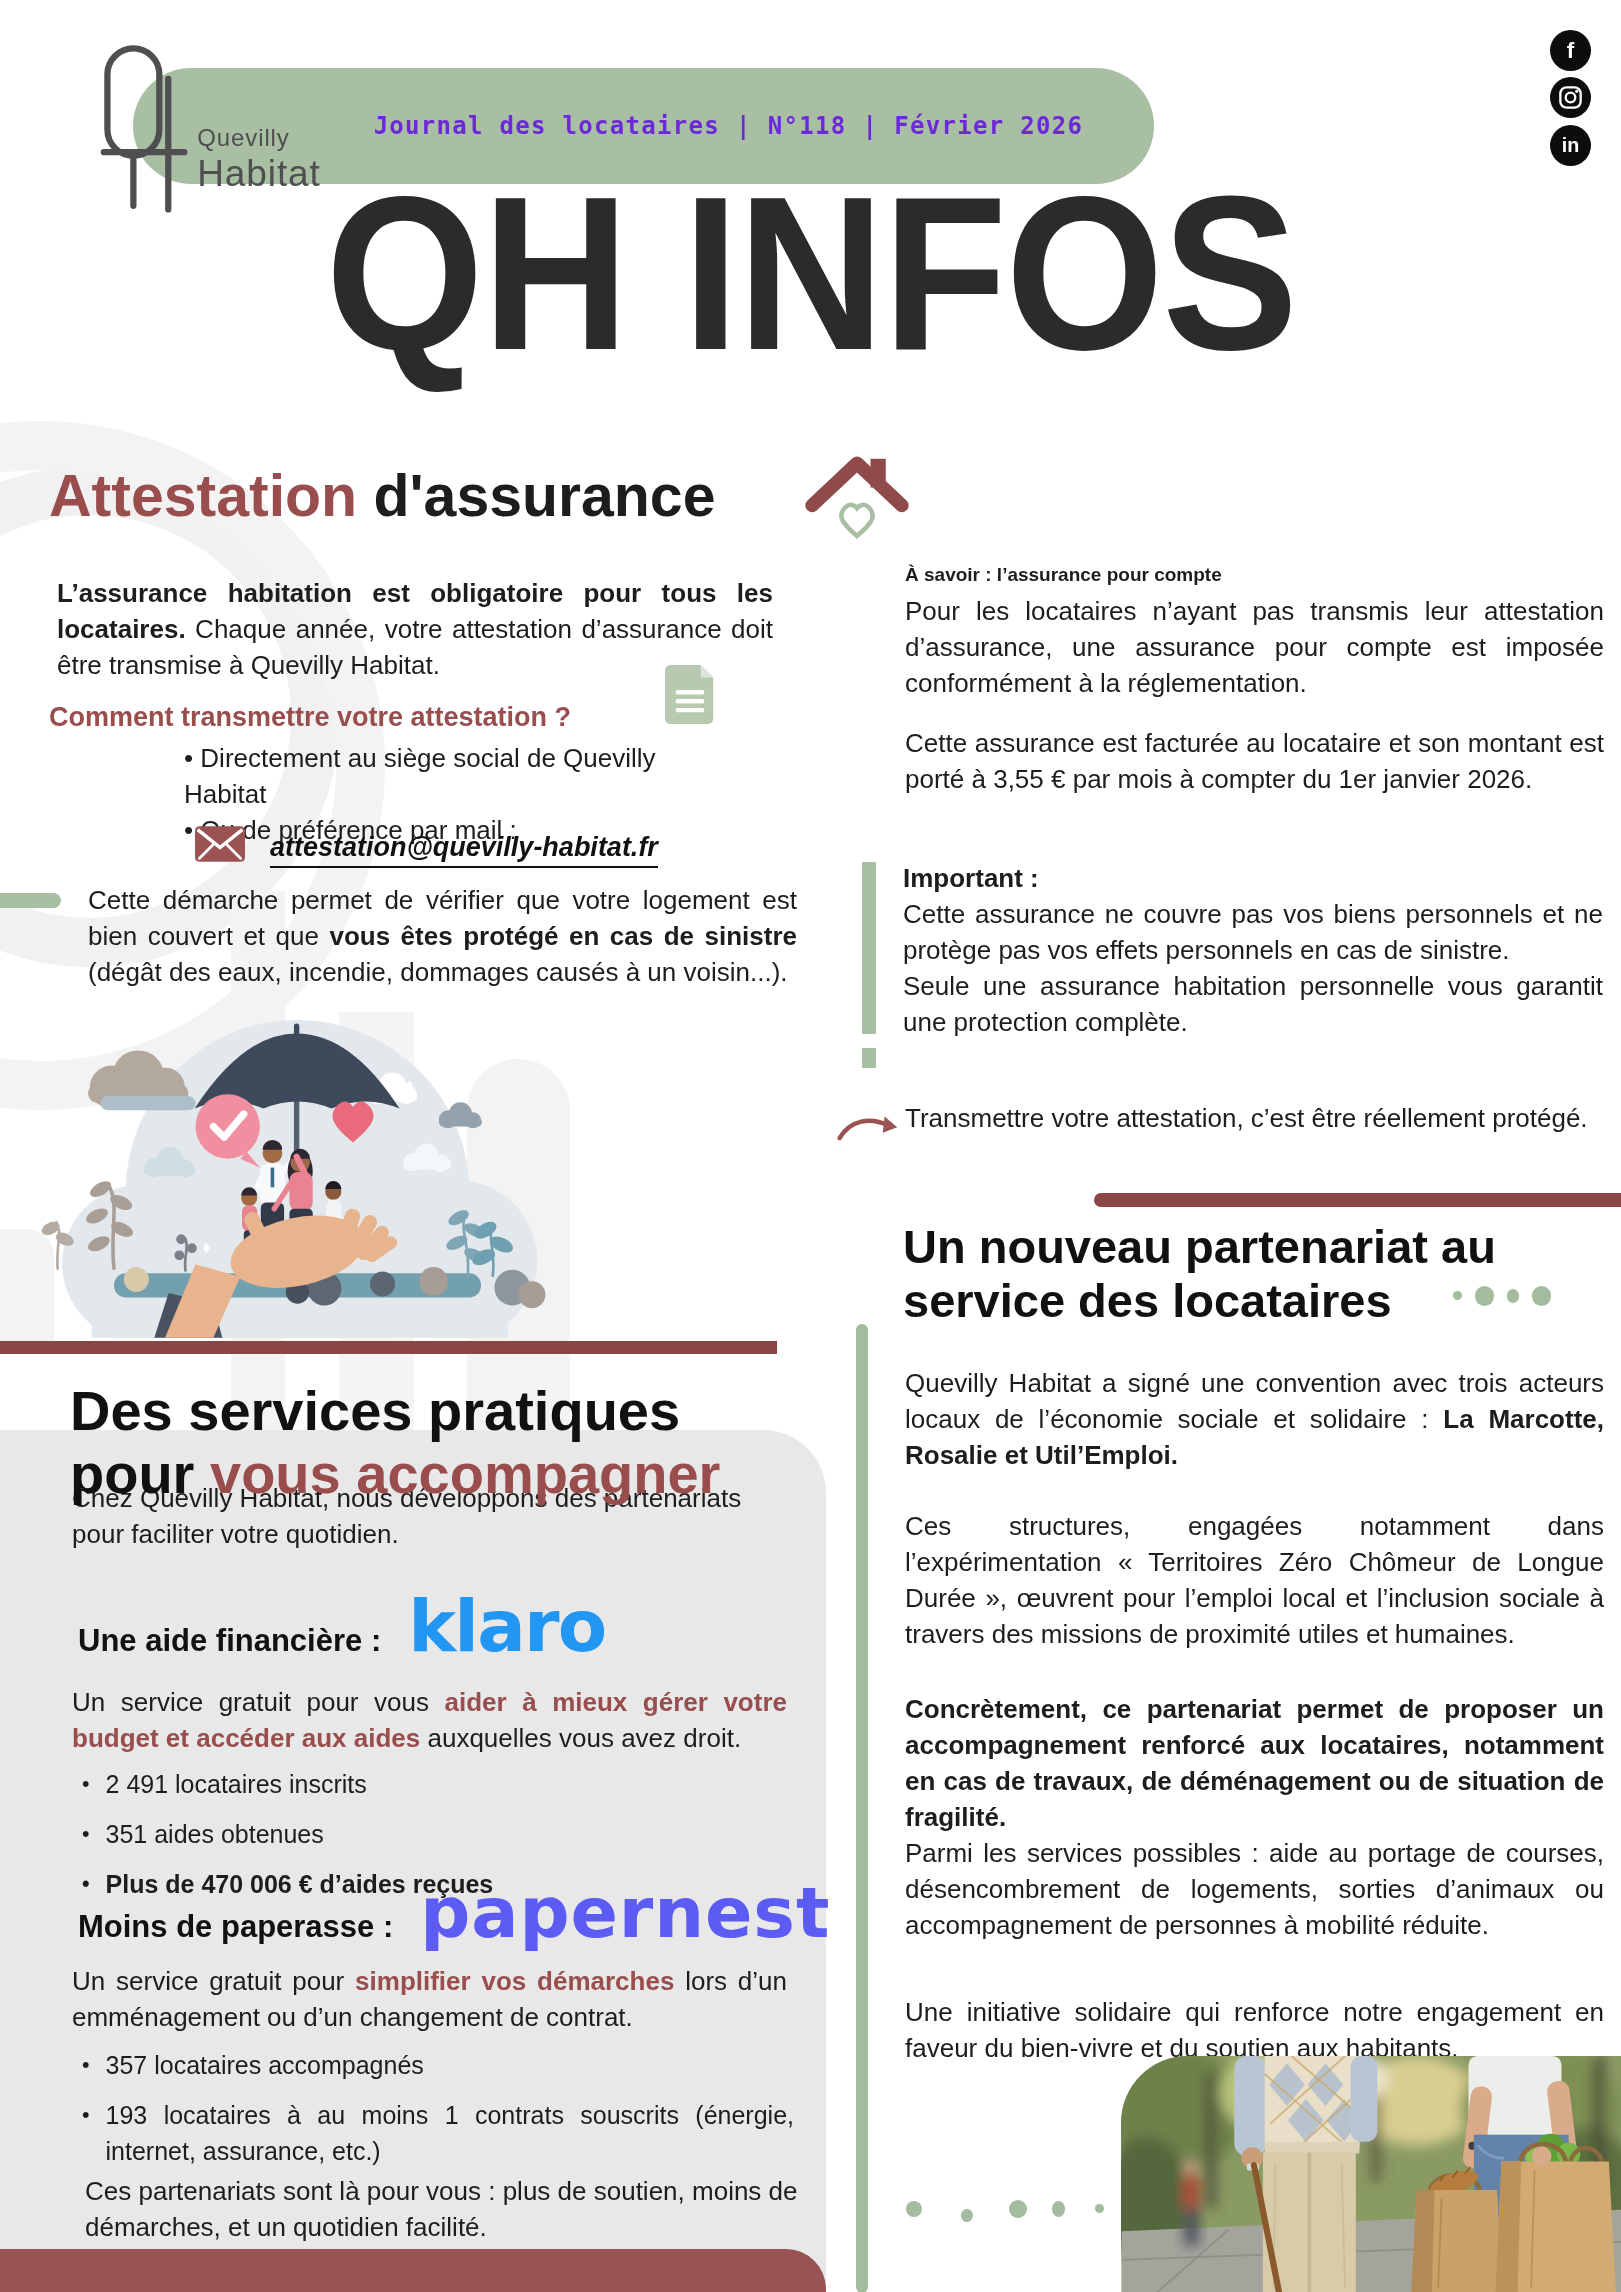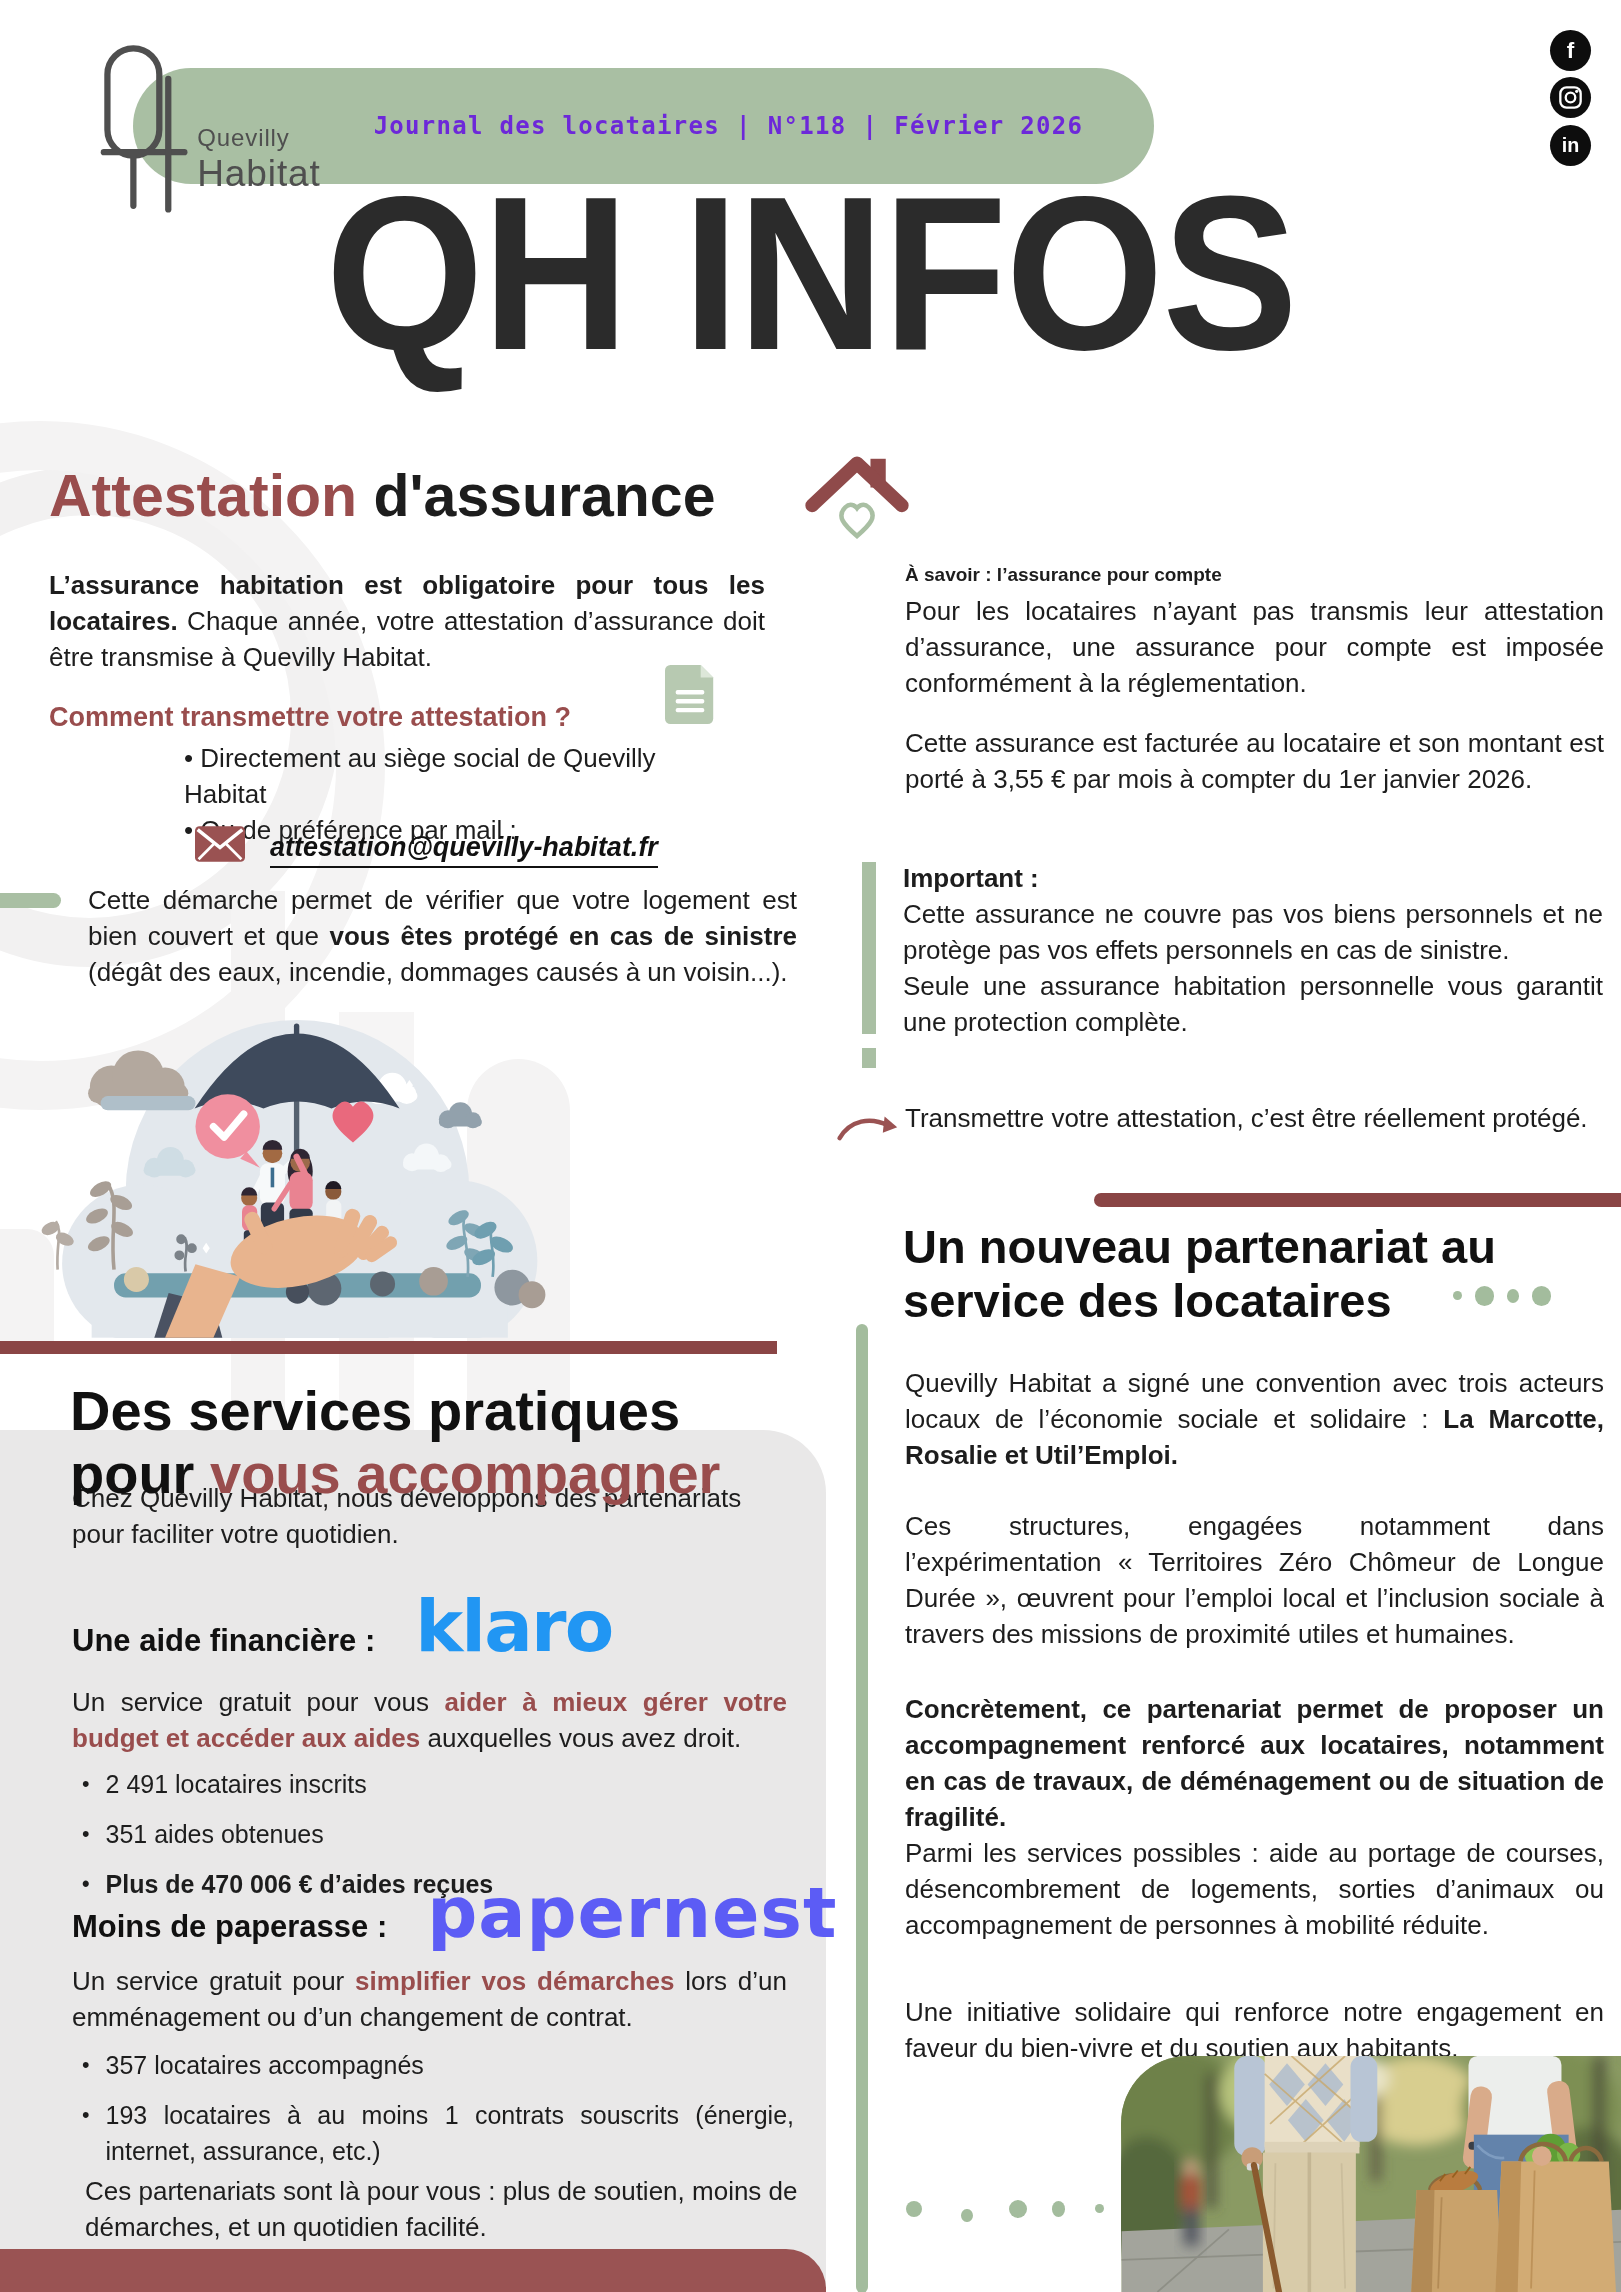--- a/index.html
+++ b/index.html
@@ -48,21 +48,21 @@
               border-bottom:2.7px solid #111;padding-bottom:1.8px;text-decoration:none;}
   .note-bar{position:absolute;left:0;top:893px;width:61px;height:15px;background:#a9bfa3;border-radius:0 8px 8px 0;z-index:2;}
   #note{left:88px;top:882px;width:709px;}
   
   .illus{position:absolute;left:29px;top:1008px;z-index:2;}
   .left-divider{position:absolute;left:0;top:1341px;width:777px;height:13.4px;background:#8a4545;z-index:2;}
   
   .gray-box{position:absolute;left:0;top:1430px;width:826px;height:862px;background:#e9e8e8;border-top-right-radius:63px;z-index:1;}
   .svc-heading{position:absolute;left:70px;top:1379px;z-index:3;font-size:56px;font-weight:bold;line-height:63px;color:#111;}
   #svc-intro{left:72px;top:1480px;width:716px;}
-  .logo-row{position:absolute;z-index:2;display:flex;align-items:baseline;gap:40px;}
+  .logo-row{position:absolute;z-index:2;display:flex;align-items:baseline;gap:27px;margin-left:6px;}
   #klaro-row{left:72px;top:1590px;}
   .svc-label{font-size:31px;font-weight:bold;color:#111;}
   .klaro-logo{font-family:"DejaVu Sans",sans-serif;font-weight:bold;font-size:72px;color:#2196f3;letter-spacing:-1.8px;line-height:72px;}
   #klaro-desc{left:72px;top:1684px;width:715px;}
   .stats{display:flex;flex-direction:column;gap:14px;}
   #klaro-stats{left:82px;top:1766px;width:699px;font-size:25px;line-height:36px;}
   .stat{display:flex;}
   .stat::before{content:"•";margin-right:16px;font-size:21.5px;}
   #papernest-row{left:72px;top:1877px;}
   .papernest-logo{font-family:"DejaVu Sans",sans-serif;font-weight:bold;font-size:70px;color:#5c5cf5;letter-spacing:0.9px;line-height:72px;}
@@ -151,21 +151,21 @@
     <span class="accent">Attestation</span><span> d'assurance</span>
   </div>
   <div class="house-icon">
     <svg width="106" height="97" viewBox="0 0 118 108">
       <rect x="74" y="12" width="17" height="32" fill="#8f4a4a"></rect>
       <path d="M9,64 L59,17 L109,64" fill="none" stroke="#8f4a4a" stroke-width="15" stroke-linecap="round" stroke-linejoin="round"></path>
       <path d="M59,98 c-15,-13 -23,-22 -13,-32 c7,-7 13,1 13,1 c0,0 6,-8 13,-1 c10,10 2,19 -13,32 z" fill="none" stroke="#a9bfa3" stroke-width="5"></path>
     </svg>
   </div>
 
-  <p class="tb just" id="p1-intro" style="margin:0;">
+  <p class="tb just" id="p1-intro" style="margin:8px;">
     <span class="b">L’assurance habitation est obligatoire pour tous les locataires.</span><span> Chaque année, votre attestation d’assurance doit être transmise à Quevilly Habitat.</span>
   </p>
 
   <div class="tb how-heading">Comment transmettre votre attestation ?</div>
   <div class="doc-icon">
     <svg width="50" height="59" viewBox="0 0 56 66">
       <path d="M4,0 h34 l14,14 v46 a6,6 0 0 1 -6,6 h-42 a6,6 0 0 1 -6,-6 v-54 a6,6 0 0 1 6,-6 z" fill="#b7c9b1" transform="translate(2,0)"></path>
       <path d="M40,0 l14,14 h-14 z" fill="#dde7d9"></path>
       <rect x="12" y="28" width="32" height="5" rx="2" fill="#fff"></rect>
       <rect x="12" y="38" width="32" height="5" rx="2" fill="#fff"></rect>

